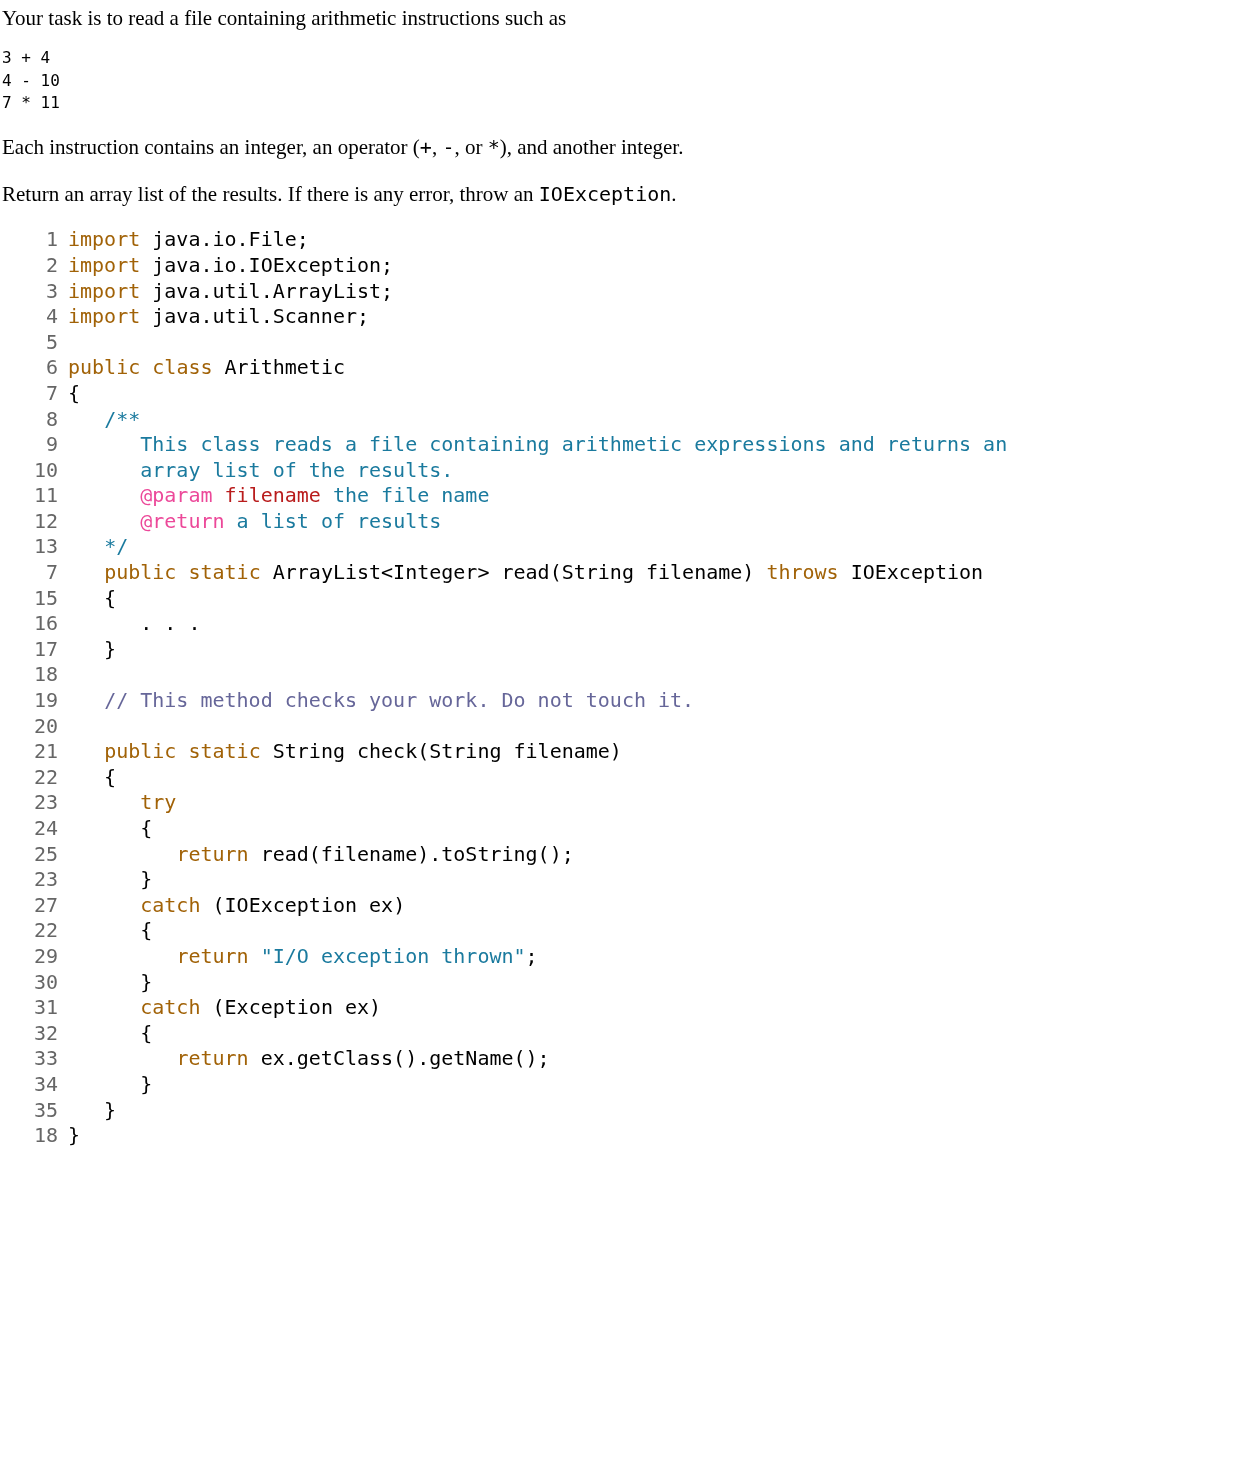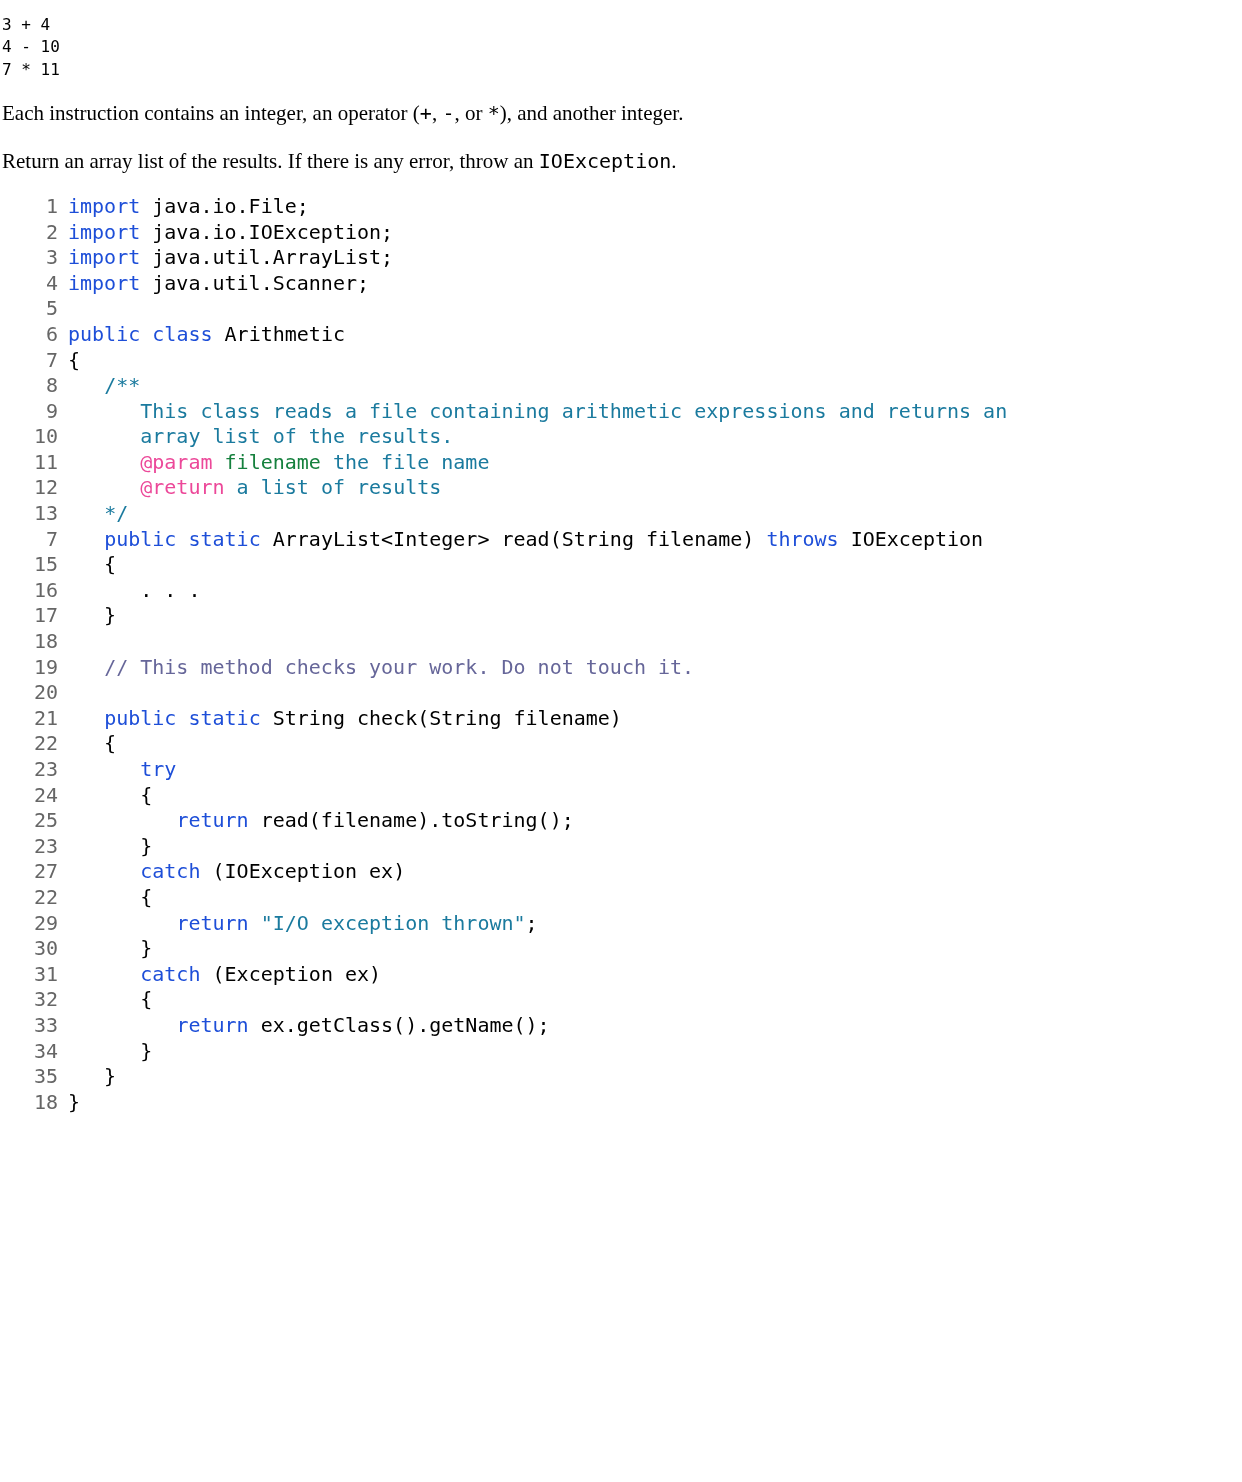--- a/index.html
+++ b/index.html
@@ -46,32 +46,33 @@
     .gutter {
       text-align: right;
       color: #666;
       padding-right: 10px;
       min-width: 42px;
       user-select: none;
     }
     .gutter div { height: 1.28em; }
     .code-lines { white-space: pre; }
     .code-lines div { height: 1.28em; }
-    .kw { color: #1d4ed8; }
+    .kw { color: #a16207; }
     .cmt { color: #666699; }
     .doccmt { color: #1a7a9e; }
     .doctag { color: #ec4899; }
-    .doctag-id { color: #15803d; }
+    .doctag-id { color: #b91c1c; }
     .str { color: #1a7a9e; }
   </style>
 </head>
 <body>
 
 <div class="content">
 
+  <p class="intro-text">Your task is to read a file containing arithmetic instructions such as</p>
 
   <div class="example-block">3 + 4
 4 - 10
 7 * 11</div>
 
   <p class="para">
     <span>Each instruction contains an integer, an operator (</span><span class="inline-code">+</span><span>, </span><span class="inline-code">-</span><span>, or </span><span class="inline-code">*</span><span>), and another integer.</span>
   </p>
 
   <p class="para">

